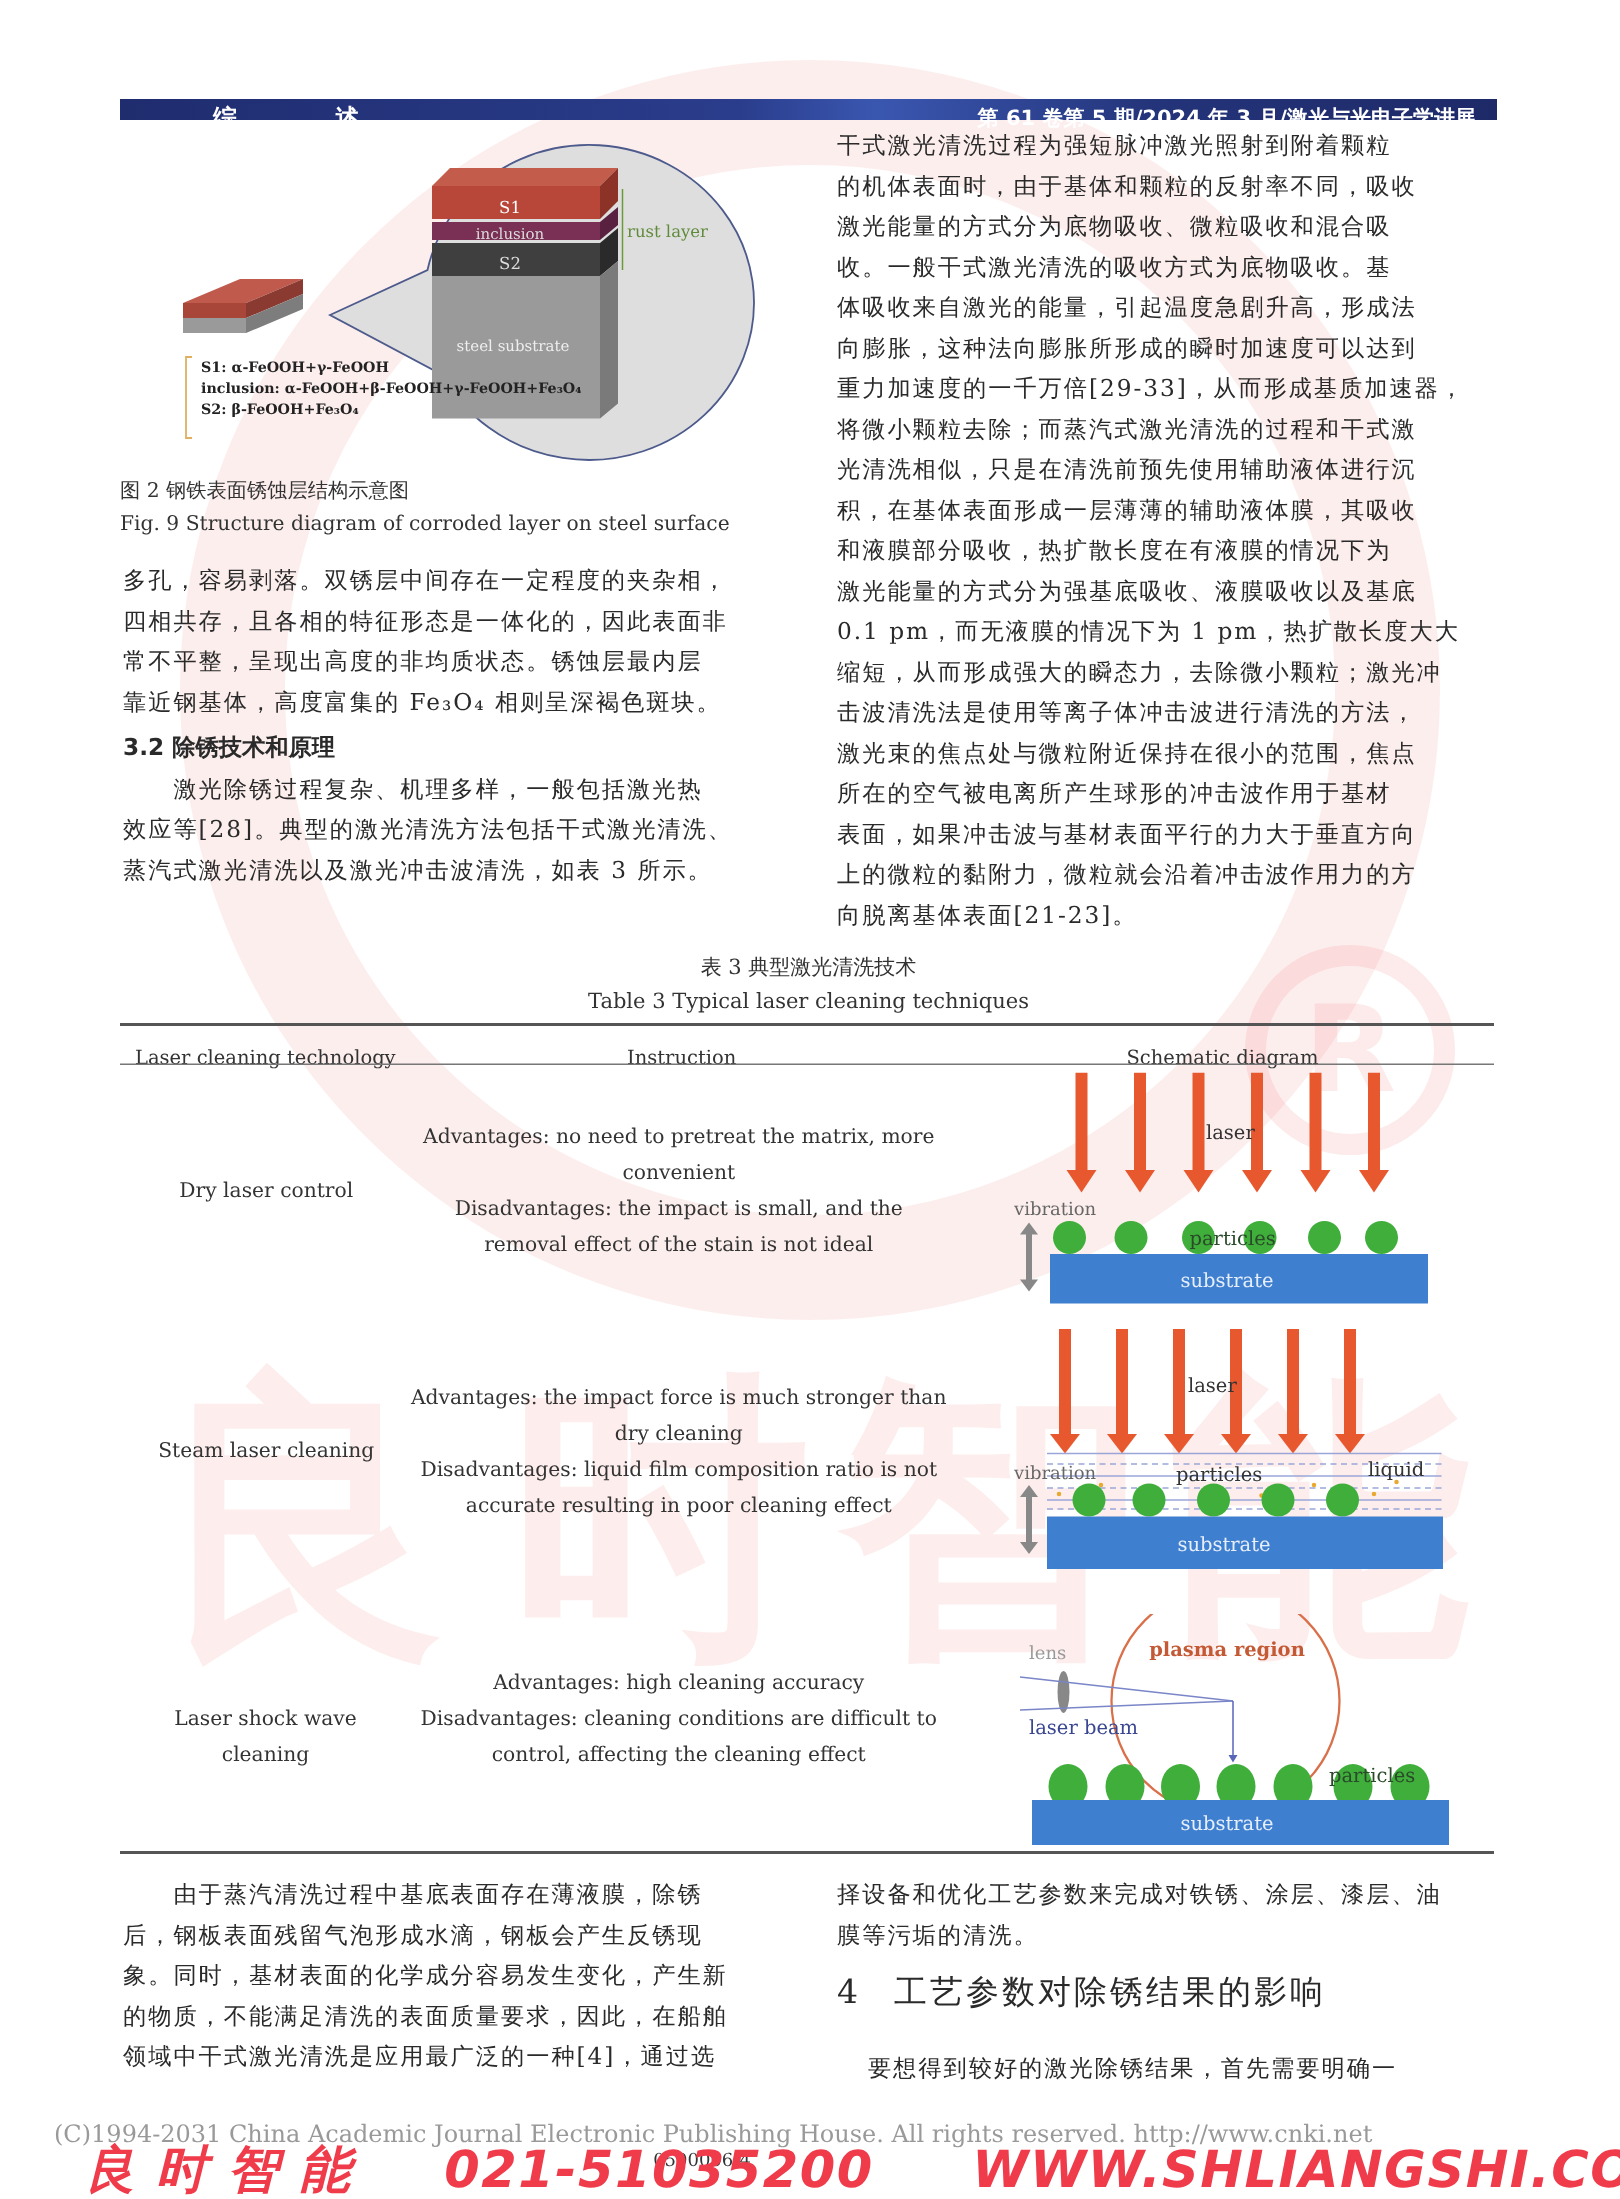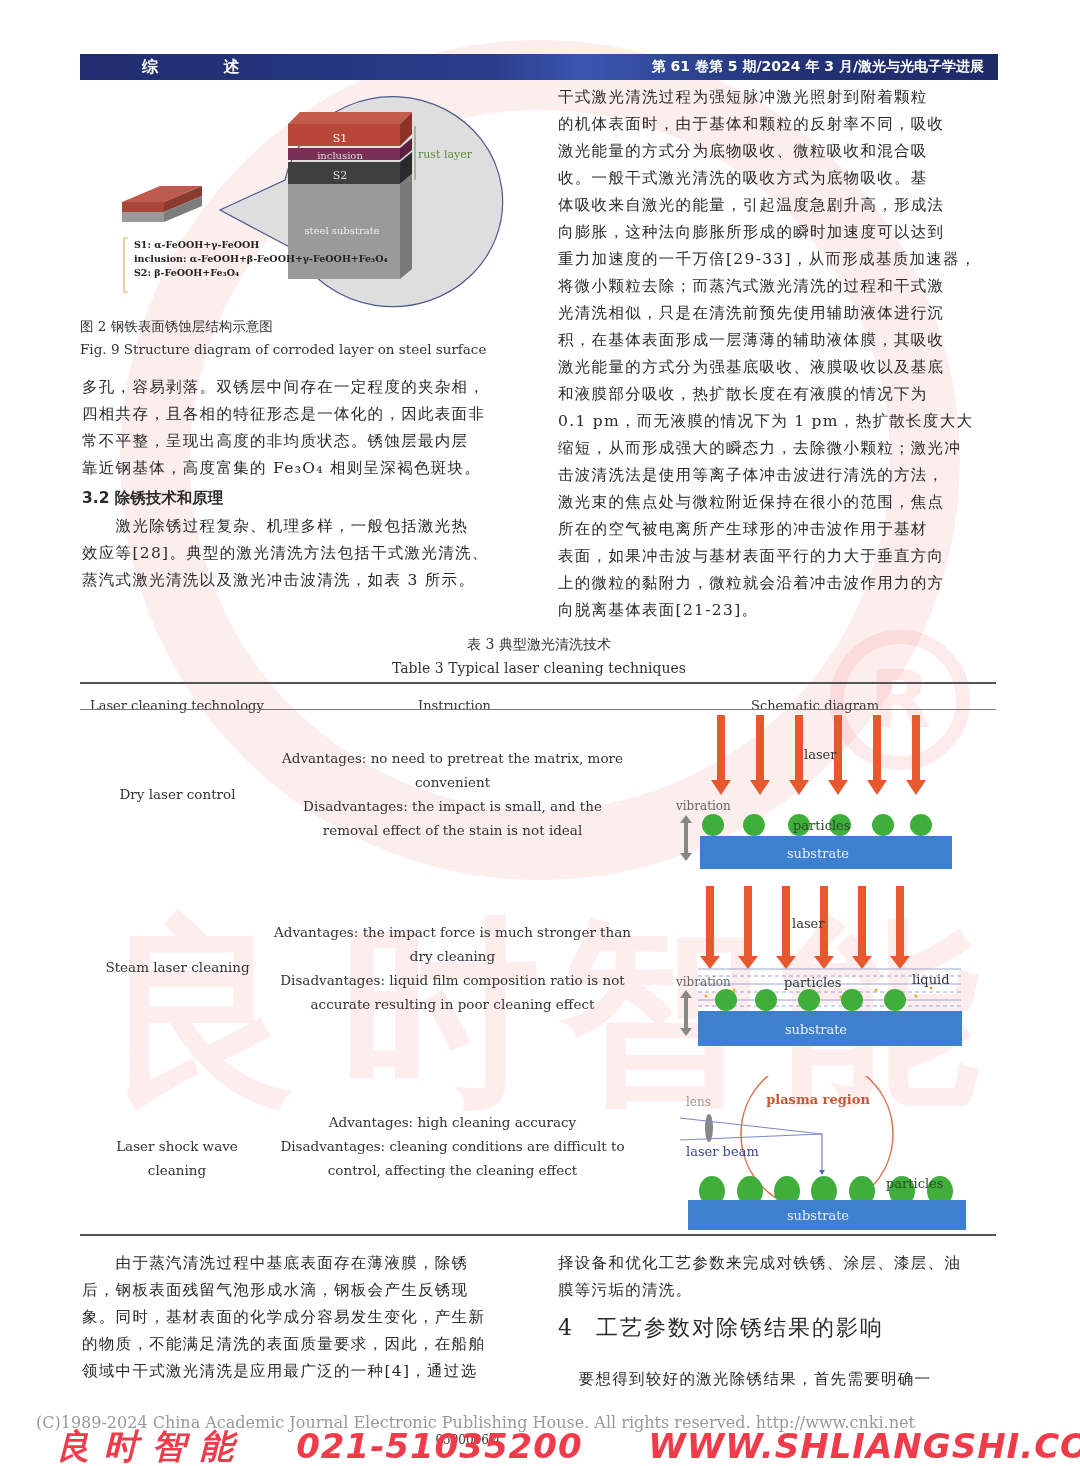--- a/index.html
+++ b/index.html
@@ -10,21 +10,21 @@
   .wm { position:absolute; pointer-events:none; }
   .wm-ring { left:120px; top:40px; width:840px; height:840px; border-radius:50%;
              border:70px solid rgba(235,90,90,0.10); box-sizing:border-box; }
   .wm-char { font-family:"DejaVu Sans",sans-serif; font-weight:bold; font-size:200px;
              color:rgba(235,80,80,0.10); top:880px; }
   .wm-reg { left:830px; top:630px; width:140px; height:140px; border-radius:50%;
             border:14px solid rgba(235,80,80,0.12); box-sizing:border-box;
             font-family:"DejaVu Sans",sans-serif; font-weight:bold; font-size:80px;
             color:rgba(235,80,80,0.12); text-align:center; line-height:112px; }
   
-  .header { left:80px; top:54px; width:918px; height:26px;
+  .header { left:80px; top:66px; width:918px; height:14px;
             background:linear-gradient(90deg,#1f2c6e 0%,#2a3d8c 45%,#3a57b0 55%,#24347a 75%,#1e2a68 100%); }
   .header .sec { position:absolute; left:62px; top:3px; color:#fff; font-family:"DejaVu Sans",sans-serif;
                  font-weight:bold; font-size:16px; letter-spacing:30px; }
   .header .jr { position:absolute; right:14px; top:4px; color:#fff; font-family:"DejaVu Sans",sans-serif;
                 font-weight:bold; font-size:14px; }
   
   .para { font-size:15.5px; line-height:27px; text-align:justify; letter-spacing:1.3px; }
   .para .line { display:block; white-space:nowrap; }
   .h3 { font-family:"DejaVu Sans",sans-serif; font-weight:bold; font-size:15.5px; }
   .h2 { font-size:22px; letter-spacing:2px; }
@@ -111,22 +111,22 @@
   <span class="line">干式激光清洗过程为强短脉冲激光照射到附着颗粒</span>
   <span class="line">的机体表面时，由于基体和颗粒的反射率不同，吸收</span>
   <span class="line">激光能量的方式分为底物吸收、微粒吸收和混合吸</span>
   <span class="line">收。一般干式激光清洗的吸收方式为底物吸收。基</span>
   <span class="line">体吸收来自激光的能量，引起温度急剧升高，形成法</span>
   <span class="line">向膨胀，这种法向膨胀所形成的瞬时加速度可以达到</span>
   <span class="line">重力加速度的一千万倍[29-33]，从而形成基质加速器，</span>
   <span class="line">将微小颗粒去除；而蒸汽式激光清洗的过程和干式激</span>
   <span class="line">光清洗相似，只是在清洗前预先使用辅助液体进行沉</span>
   <span class="line">积，在基体表面形成一层薄薄的辅助液体膜，其吸收</span>
+  <span class="line">和液膜部分吸收，热扩散长度在有液膜的情况下为</span>
   <span class="line">激光能量的方式分为强基底吸收、液膜吸收以及基底</span>
-  <span class="line">和液膜部分吸收，热扩散长度在有液膜的情况下为</span>
   <span class="line">0.1 pm，而无液膜的情况下为 1 pm，热扩散长度大大</span>
   <span class="line">缩短，从而形成强大的瞬态力，去除微小颗粒；激光冲</span>
   <span class="line">击波清洗法是使用等离子体冲击波进行清洗的方法，</span>
   <span class="line">激光束的焦点处与微粒附近保持在很小的范围，焦点</span>
   <span class="line">所在的空气被电离所产生球形的冲击波作用于基材</span>
   <span class="line">表面，如果冲击波与基材表面平行的力大于垂直方向</span>
   <span class="line">上的微粒的黏附力，微粒就会沿着冲击波作用力的方</span>
   <span class="line">向脱离基体表面[21-23]。</span>
 </div>
 
@@ -286,20 +286,20 @@
   <span class="line">膜等污垢的清洗。</span>
 </div>
 <div class="abs h2" style="left:558px;top:1313px;">
   <span>4</span><span style="display:inline-block;width:22px;"></span><span>工艺参数对除锈结果的影响</span>
 </div>
 <div class="abs para" style="left:545px;top:1356px;width:440px;margin-top:10px;">
   <span class="line">　　要想得到较好的激光除锈结果，首先需要明确一</span>
 </div>
 
 <div class="abs footer-code">0500006-4</div>
-<div class="abs copy">(C)1989-2024 China Academic Journal Electronic Publishing House. All rights reserved.    http://www.cnki.net</div>
+<div class="abs copy">(C)1994-2031 China Academic Journal Electronic Publishing House. All rights reserved.    http://www.cnki.net</div>
 <div class="abs banner">
   <span>良 时 智 能</span>
   <span style="display:inline-block;width:36px;"></span>
   <span>021-51035200</span>
   <span style="display:inline-block;width:40px;"></span>
   <span>WWW.SHLIANGSHI.COM</span>
 </div>
 
 </body></html>

